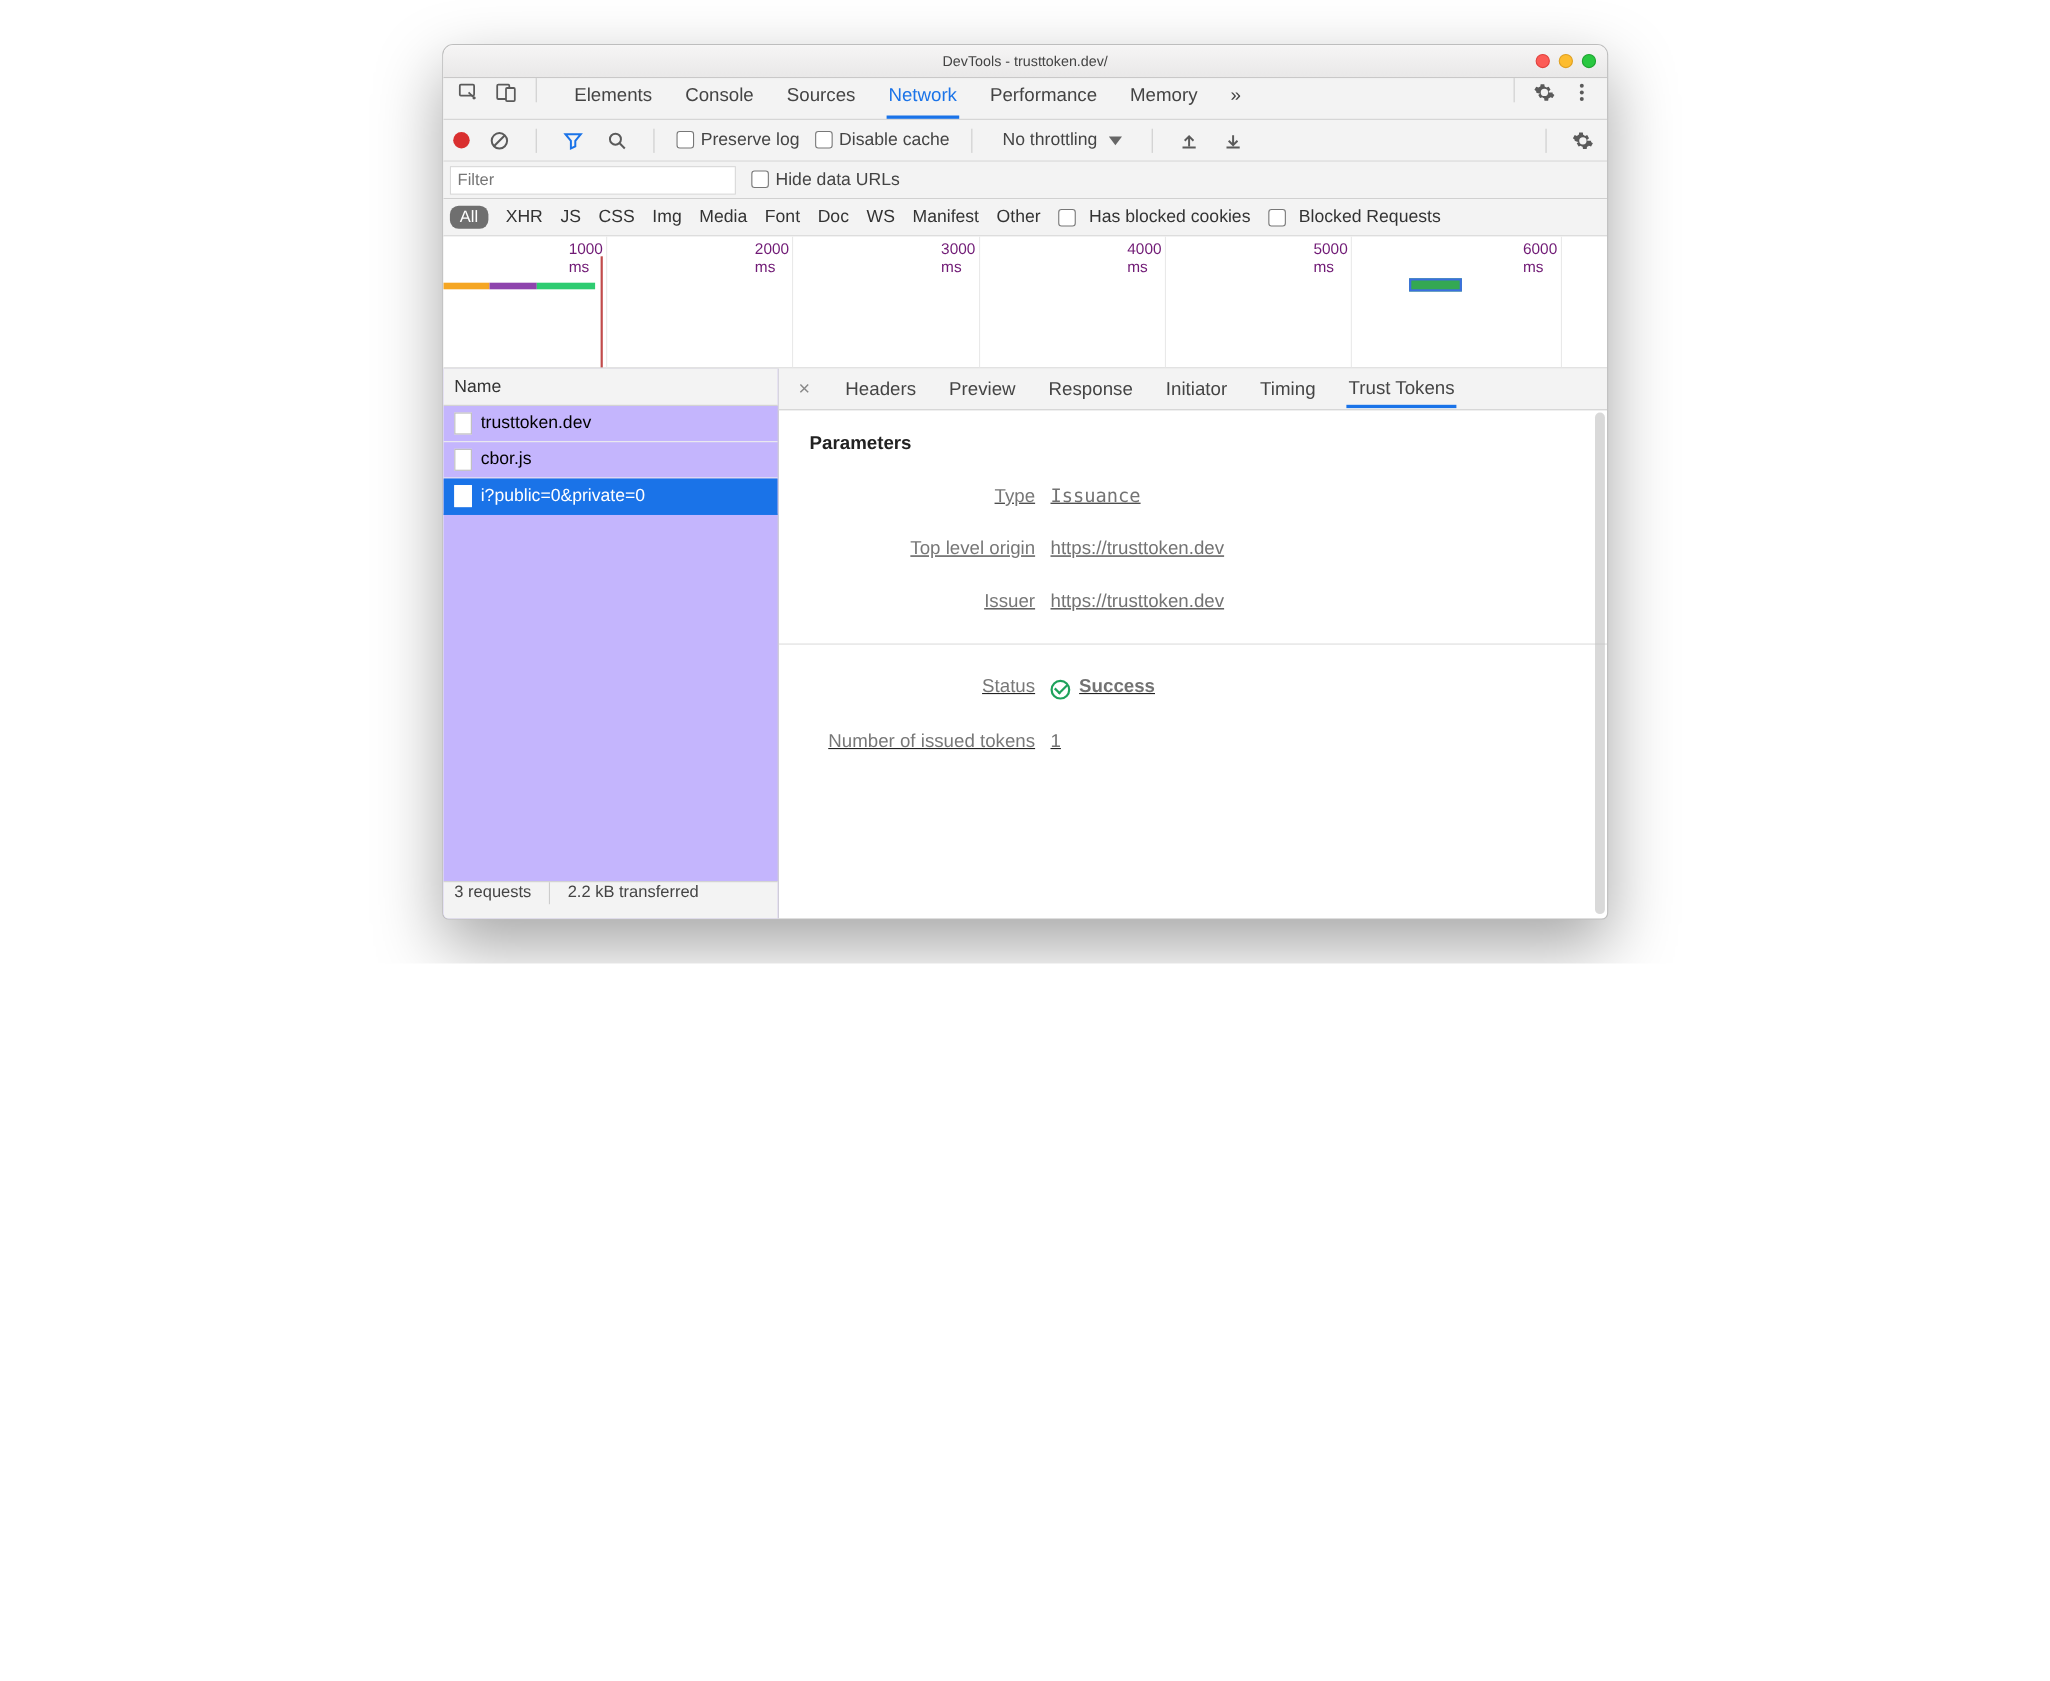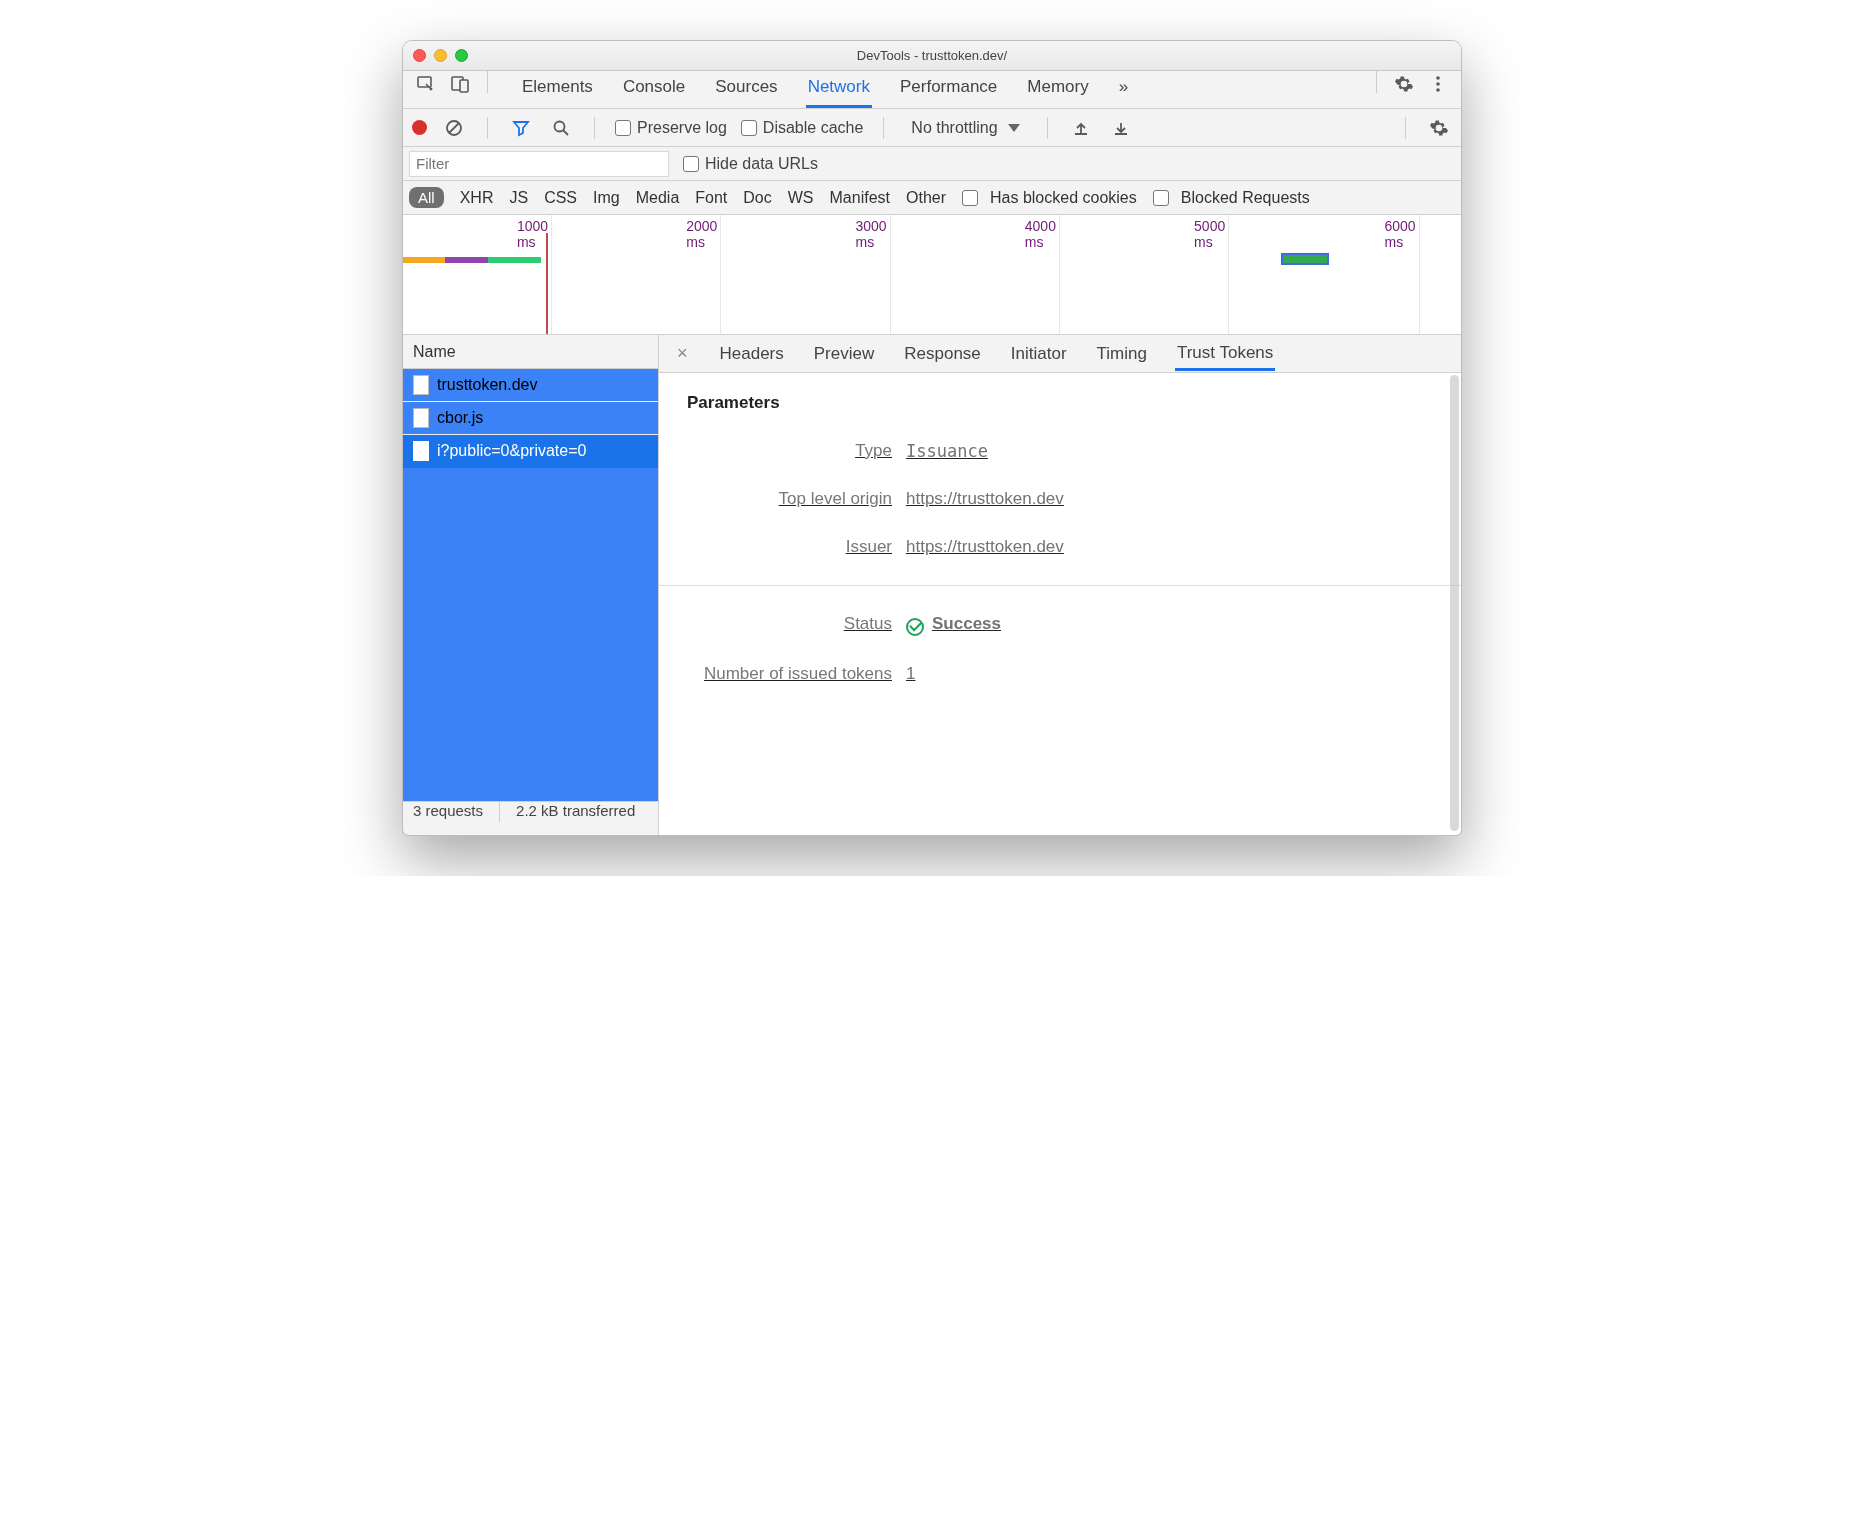--- a/index.html
+++ b/index.html
@@ -22,20 +22,21 @@
 
 
 .titlebar {
   height: 30px;
   background: linear-gradient(#f6f5f5,#e9e8e8);
   border-bottom: 1px solid #c9c8c8;
   display: flex;
   align-items: center;
   padding: 0 10px;
   position: relative;
+  justify-content: flex-end;
 }
 .traffic { display: flex; gap: 8px; }
 .tl-dot { width: 13px; height: 13px; border-radius: 50%; }
 .tl-red{ background:#fc5b56; border:1px solid #e1423e;}
 .tl-yel{ background:#fdbc2f; border:1px solid #dfa022;}
 .tl-grn{ background:#29c840; border:1px solid #1fa431;}
 .titlebar .title{
   position:absolute; left:0; right:0; text-align:center;
   font-size:13px; color:#444; pointer-events:none;
 }
@@ -89,21 +90,21 @@
   height:120px; border-bottom:1px solid #d0d0d0; position:relative; background:#fff;
 }
 .tick{ position:absolute; top:0; height:100%; border-left:1px solid #e9e9e9;}
 .tick-label{ position:absolute; top:3px; font-size:14px; color:#701a75; transform:translateX(-100%); padding-right:4px;}
 .bar-seg{ position:absolute; height:6px;}
 .vline{ position:absolute; top:18px; bottom:0; width:2px; background:#c14b4b;}
 .green-block{ position:absolute; top:38px; width:48px; height:12px; background:#34a853; border:2px solid #3b6fe0;}
 
 
 .split{ display:flex; height:500px; }
-.left-pane{ width:256px; border-right:1px solid #d0d0d0; display:flex; flex-direction:column; background:#3b82f6;}
+.left-pane{ width:305px; border-right:1px solid #d0d0d0; display:flex; flex-direction:column; background:#c4b5fd;}
 .left-header{ height:34px; border-bottom:1px solid #d0d0d0; display:flex; align-items:center; padding:0 10px; font-size:16px; color:#333; background:#f3f3f3;}
 .req-list{ flex:1; overflow:auto; font-size:16px;}
 .req-item{ display:flex; align-items:center; gap:8px; padding:6px 10px; border-bottom:1px solid #eee; cursor:pointer;}
 .req-item.selected{ background:#1a73e8; color:#fff; border-bottom-color:#1a73e8;}
 .file-icon{ width:16px; height:20px; border:1px solid #bbb; background:#fff; position:relative;}
 .file-icon.sel{ border-color:#fff; background:#fff;}
 .left-status{ height:34px; border-top:1px solid #d0d0d0; display:flex; align-items:flex-start; padding:0 10px; gap:16px; font-size:15px; color:#444; background:#f3f3f3;}
 .left-status .sdiv{ width:1px;height:20px;background:#ccc;}
 
 .right-pane{ flex:1; display:flex; flex-direction:column; position:relative;}

